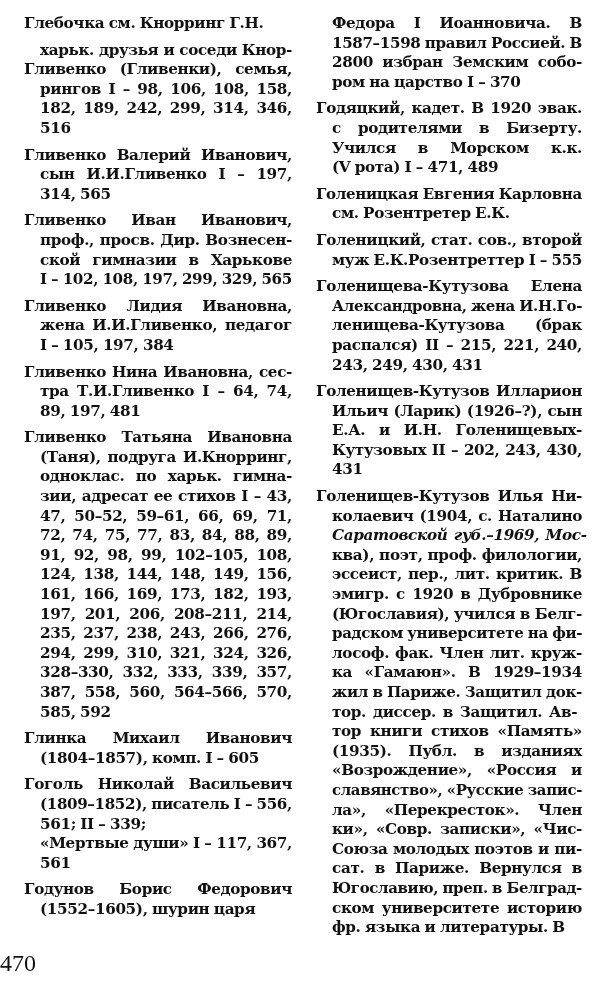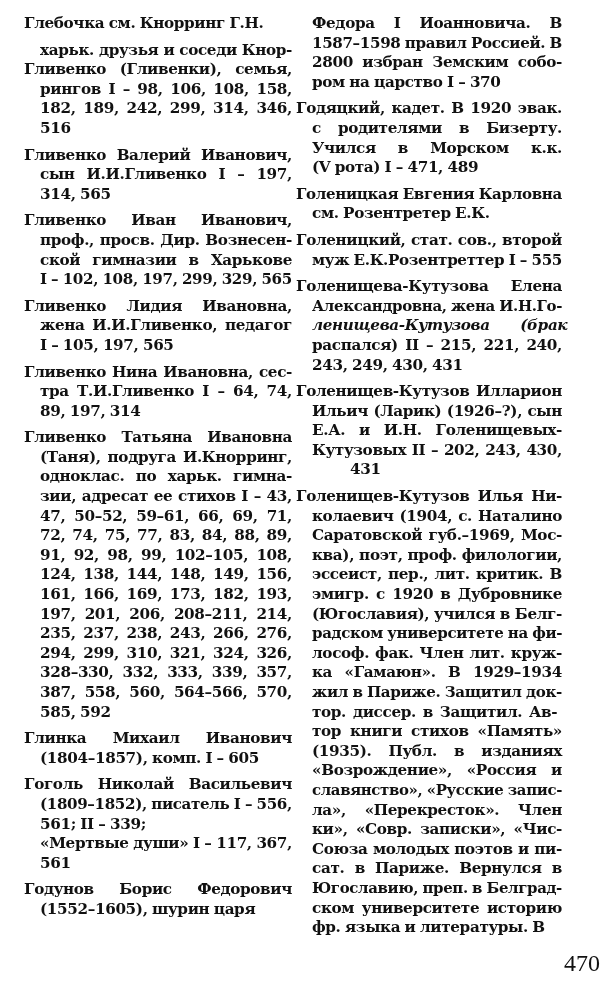--- a/index.html
+++ b/index.html
@@ -19,21 +19,21 @@
     position: absolute;
     left: 0; top: 0;
     width: 600px;
     height: 1002px;
   }
   .column {
     position: absolute;
     top: 14px;
   }
   .col-left { left: 24px; width: 268px; }
-  .col-right { left: 296px; width: 266px; }
+  .col-right { left: 316px; width: 266px; }
   .entry {
     font-size: 15.2px;
     line-height: 19.6px;
     font-weight: bold;
     padding-left: 16px;
     text-indent: -16px;
     text-align: justify;
     margin-bottom: 7px;
     letter-spacing: -0.35px;
     word-spacing: -0.5px;
@@ -49,21 +49,21 @@
     padding-left: 16px;
   }
   .entry .line.head {
     padding-left: 0;
   }
   .page-number {
     position: absolute;
     left: 0;
     width: 600px;
     top: 950px;
-    text-align: right;
+    text-align: left;
     font-family: "Liberation Serif", serif;
     font-size: 24px;
     font-weight: normal;
     color: #111;
   }
 </style>
 </head>
 <body>
 
 <div class="page">
@@ -85,26 +85,26 @@
       </div>
       <div class="entry" style="padding-left: 0px; text-indent: 0px;">
         <span class="line head" style="text-indent: 0px; display: block;"><span style="display: inline-block; white-space: nowrap; word-spacing: 20.2578px;">Гливенко Иван Иванович,</span></span>
         <span class="line hang" style="text-indent: 0px; display: block;"><span style="display: inline-block; white-space: nowrap; word-spacing: 0.796875px;">проф., просв. Дир. Вознесен-</span></span>
         <span class="line hang" style="text-indent: 0px; display: block;"><span style="display: inline-block; white-space: nowrap; word-spacing: 7.1875px;">ской гимназии в Харькове</span></span>
         <span class="line hang" style="text-indent: 0px; display: block;"><span style="display: inline-block; white-space: nowrap; transform-origin: left center; transform: scaleX(0.993);">I – 102, 108, 197, 299, 329, 565</span></span>
       </div>
       <div class="entry" style="padding-left: 0px; text-indent: 0px;">
         <span class="line head" style="text-indent: 0px; display: block;"><span style="display: inline-block; white-space: nowrap; word-spacing: 15.4219px;">Гливенко Лидия Ивановна,</span></span>
         <span class="line hang" style="text-indent: 0px; display: block;"><span style="display: inline-block; white-space: nowrap; word-spacing: 2.8125px;">жена И.И.Гливенко, педагог</span></span>
-        <span class="line hang" style="text-indent: 0px; display: block;"><span style="display: inline-block; white-space: nowrap;">I – 105, 197, 565</span></span>
+        <span class="line hang" style="text-indent: 0px; display: block;"><span style="display: inline-block; white-space: nowrap;">I – 105, 197, 384</span></span>
       </div>
       <div class="entry" style="padding-left: 0px; text-indent: 0px;">
         <span class="line head" style="text-indent: 0px; display: block;"><span style="display: inline-block; white-space: nowrap; word-spacing: 1.07292px;">Гливенко Нина Ивановна, сес-</span></span>
         <span class="line hang" style="text-indent: 0px; display: block;"><span style="display: inline-block; white-space: nowrap; word-spacing: 3.36563px;">тра Т.И.Гливенко I – 64, 74,</span></span>
-        <span class="line hang" style="text-indent: 0px; display: block;"><span style="display: inline-block; white-space: nowrap;">89, 197, 314</span></span>
+        <span class="line hang" style="text-indent: 0px; display: block;"><span style="display: inline-block; white-space: nowrap;">89, 197, 481</span></span>
       </div>
       <div class="entry" style="padding-left: 0px; text-indent: 0px;">
         <span class="line head" style="text-indent: 0px; display: block;"><span style="display: inline-block; white-space: nowrap; word-spacing: 10.3672px;">Гливенко Татьяна Ивановна</span></span>
         <span class="line hang" style="text-indent: 0px; display: block;"><span style="display: inline-block; white-space: nowrap; word-spacing: 1.97656px;">(Таня), подруга И.Кнорринг,</span></span>
         <span class="line hang" style="text-indent: 0px; display: block;"><span style="display: inline-block; white-space: nowrap; word-spacing: 6.44271px;">одноклас. по харьк. гимна-</span></span>
         <span class="line hang" style="text-indent: 0px; display: block;"><span style="display: inline-block; white-space: nowrap; word-spacing: 0.734375px;">зии, адресат ее стихов I – 43,</span></span>
         <span class="line hang" style="text-indent: 0px; display: block;"><span style="display: inline-block; white-space: nowrap; word-spacing: 3.94375px;">47, 50–52, 59–61, 66, 69, 71,</span></span>
         <span class="line hang" style="text-indent: 0px; display: block;"><span style="display: inline-block; white-space: nowrap; word-spacing: 2.06473px;">72, 74, 75, 77, 83, 84, 88, 89,</span></span>
         <span class="line hang" style="text-indent: 0px; display: block;"><span style="display: inline-block; white-space: nowrap; word-spacing: 3.34687px;">91, 92, 98, 99, 102–105, 108,</span></span>
         <span class="line hang" style="text-indent: 0px; display: block;"><span style="display: inline-block; white-space: nowrap; word-spacing: 2.75312px;">124, 138, 144, 148, 149, 156,</span></span>
@@ -149,35 +149,35 @@
         <span class="line head" style="text-indent: 0px; display: block;"><span style="display: inline-block; white-space: nowrap; transform-origin: left center; transform: scaleX(0.992);">Голеницкая Евгения Карловна</span></span>
         <span class="line hang" style="text-indent: 0px; display: block;"><span style="display: inline-block; white-space: nowrap;">см. Розентретер Е.К.</span></span>
       </div>
       <div class="entry" style="padding-left: 0px; text-indent: 0px;">
         <span class="line head" style="text-indent: 0px; display: block;"><span style="display: inline-block; white-space: nowrap; word-spacing: 0.484375px;">Голеницкий, стат. сов., второй</span></span>
         <span class="line hang" style="text-indent: 0px; display: block;"><span style="display: inline-block; white-space: nowrap; transform-origin: left center; transform: scaleX(0.997);">муж Е.К.Розентреттер I – 555</span></span>
       </div>
       <div class="entry" style="padding-left: 0px; text-indent: 0px;">
         <span class="line head" style="text-indent: 0px; display: block;"><span style="display: inline-block; white-space: nowrap; word-spacing: 17.5px;">Голенищева-Кутузова Елена</span></span>
         <span class="line hang" style="text-indent: 0px; display: block;"><span style="display: inline-block; white-space: nowrap; transform-origin: left center; transform: scaleX(0.985);">Александровна, жена И.Н.Го-</span></span>
-        <span class="line hang" style="text-indent: 0px; display: block; font-style: italic;"><span style="display: inline-block; white-space: nowrap; word-spacing: 25.5781px;">ленищева-Кутузова (брак</span></span>
+        <span class="line hang" style="text-indent: 0px; display: block;"><span style="display: inline-block; white-space: nowrap; word-spacing: 25.5781px;">ленищева-Кутузова (брак</span></span>
         <span class="line hang" style="text-indent: 0px; display: block;"><span style="display: inline-block; white-space: nowrap; word-spacing: 2.38125px;">распался) II – 215, 221, 240,</span></span>
         <span class="line hang" style="text-indent: 0px; display: block;"><span style="display: inline-block; white-space: nowrap;">243, 249, 430, 431</span></span>
       </div>
       <div class="entry" style="padding-left: 0px; text-indent: 0px;">
         <span class="line head" style="text-indent: 0px; display: block;"><span style="display: inline-block; white-space: nowrap; word-spacing: 1.70312px;">Голенищев-Кутузов Илларион</span></span>
         <span class="line hang" style="text-indent: 0px; display: block;"><span style="display: inline-block; white-space: nowrap; word-spacing: 0.442708px;">Ильич (Ларик) (1926–?), сын</span></span>
         <span class="line hang" style="text-indent: 0px; display: block;"><span style="display: inline-block; white-space: nowrap; word-spacing: 8.95833px;">Е.А. и И.Н. Голенищевых-</span></span>
         <span class="line hang" style="text-indent: 0px; display: block;"><span style="display: inline-block; white-space: nowrap; word-spacing: 0.721875px;">Кутузовых II – 202, 243, 430,</span></span>
-        <span class="line hang" style="text-indent: 0px; display: block;"><span style="display: inline-block; white-space: nowrap; margin-left: 38px;">431</span></span>
+        <span class="line hang" style="text-indent: 0px; display: block;"><span style="display: inline-block; white-space: nowrap;">431</span></span>
       </div>
       <div class="entry" style="padding-left: 0px; text-indent: 0px;">
         <span class="line head" style="text-indent: 0px; display: block;"><span style="display: inline-block; white-space: nowrap; word-spacing: 3.32812px;">Голенищев-Кутузов Илья Ни-</span></span>
         <span class="line hang" style="text-indent: 0px; display: block;"><span style="display: inline-block; white-space: nowrap; word-spacing: 1.13021px;">колаевич (1904, с. Наталино</span></span>
-        <span class="line hang" style="text-indent: 0px; display: block;"><span style="display: inline-block; white-space: nowrap; word-spacing: 1.34375px;">Саратовской губ.–1969, Мос-</span></span>
+        <span class="line hang" style="text-indent: 0px; display: block; font-style: italic;"><span style="display: inline-block; white-space: nowrap; word-spacing: 1.34375px;">Саратовской губ.–1969, Мос-</span></span>
         <span class="line hang" style="text-indent: 0px; display: block;"><span style="display: inline-block; white-space: nowrap; word-spacing: 0.0989583px;">ква), поэт, проф. филологии,</span></span>
         <span class="line hang" style="text-indent: 0px; display: block;"><span style="display: inline-block; white-space: nowrap; word-spacing: 1.27734px;">эссеист, пер., лит. критик. В</span></span>
         <span class="line hang" style="text-indent: 0px; display: block;"><span style="display: inline-block; white-space: nowrap; word-spacing: 2.32031px;">эмигр. с 1920 в Дубровнике</span></span>
         <span class="line hang" style="text-indent: 0px; display: block;"><span style="display: inline-block; white-space: nowrap; word-spacing: -0.229167px;">(Югославия), учился в Белг-</span></span>
         <span class="line hang" style="text-indent: 0px; display: block;"><span style="display: inline-block; white-space: nowrap; transform-origin: left center; transform: scaleX(0.989);">радском университете на фи-</span></span>
         <span class="line hang" style="text-indent: 0px; display: block;"><span style="display: inline-block; white-space: nowrap; word-spacing: 1.08203px;">лософ. фак. Член лит. круж-</span></span>
         <span class="line hang" style="text-indent: 0px; display: block;"><span style="display: inline-block; white-space: nowrap; word-spacing: 7.47396px;">ка «Гамаюн». В 1929–1934</span></span>
         <span class="line hang" style="text-indent: 0px; display: block;"><span style="display: inline-block; white-space: nowrap; transform-origin: left center; transform: scaleX(0.993);">жил в Париже. Защитил док-</span></span>
         <span class="line hang" style="text-indent: 0px; display: block;"><span style="display: inline-block; white-space: nowrap; word-spacing: 1.92188px;">тор. диссер. в Защитил. Ав-</span></span>
         <span class="line hang" style="text-indent: 0px; display: block;"><span style="display: inline-block; white-space: nowrap; word-spacing: 3.94792px;">тор книги стихов «Память»</span></span>

